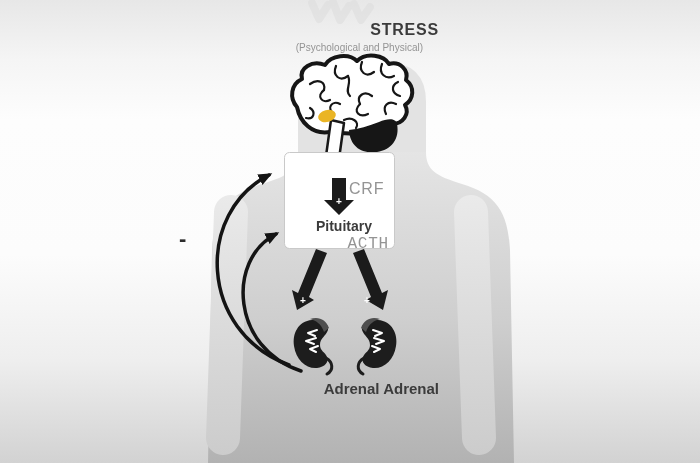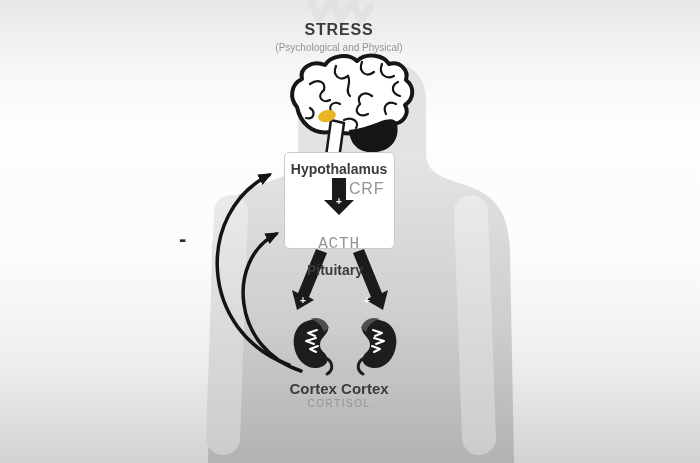--- a/index.html
+++ b/index.html
@@ -4,21 +4,21 @@
 <style>
   html,body{margin:0;padding:0;}
   #stage{
     position:relative;
     width:700px;height:463px;
     overflow:hidden;
     background:linear-gradient(180deg,#e7e7e7 0%,#f5f5f5 13%,#fdfdfd 26%,#fcfcfc 55%,#eeeeee 78%,#d2d2d2 100%);
     font-family:"Liberation Sans", sans-serif;
   }
   #art{position:absolute;left:0;top:0;}
-  .lbl{position:absolute;text-align:center;line-height:1.15;white-space:nowrap;}
+  .lbl{position:absolute;text-align:right;line-height:1.15;white-space:nowrap;}
   .dark{color:#3b3b3b;font-weight:bold;}
   .muted{color:#949494;font-weight:normal;}
   .title{font-size:16px;letter-spacing:0.8px;}
   .subtitle{font-size:10px;}
   .boxmain{font-size:14px;}
   .boxsub{font-size:16px;letter-spacing:0.8px;}
   .adrenal{font-size:15px;}
   .hormone{font-size:10px;letter-spacing:1.5px;}
   .plus{position:absolute;color:#ffffff;font-weight:bold;font-size:10px;line-height:1;}
   .minus{position:absolute;color:#2c2c2c;font-weight:bold;font-size:22px;line-height:1;}
@@ -129,27 +129,25 @@
           <path d="M 317 330 L 308 333 L 315 336"></path>
           <path d="M 316 338 L 306 341 L 314 344"></path>
           <path d="M 318 346 L 310 349 L 316 352"></path>
         </g>
       </g>
       <use href="#kidneyL" transform="translate(690,0) scale(-1,1)"></use>
     </g>
   </svg>
 
   <div class="lbl dark title" style="left:239px;top:21px;width:200px;">STRESS</div>
-  <div class="lbl muted subtitle" style="left:239px;top:42px;width:200px;">(Psychological and Physical)</div>
+  <div class="lbl muted subtitle" style="left:223px;top:42px;width:200px;">(Psychological and Physical)</div>
 
-  <div class="lbl dark boxmain" style="left:289px;top:161px;width:100px;">Hypothalamus</div>
   <div class="lbl muted boxsub" style="left:349px;top:180px;">CRF</div>
-  <div class="lbl dark boxmain" style="left:285px;top:218px;width:100px;margin-top:44px;">Pituitary</div>
+  <div class="lbl dark boxmain" style="left:272px;top:218px;width:100px;">Pituitary</div>
   <div class="lbl muted boxsub" style="left:289px;top:235px;width:100px;font-family:Liberation Mono, monospace;">ACTH</div>
 
-  <div class="lbl dark adrenal" style="left:239px;top:380px;width:200px;">Cortex Cortex</div>
-  <div class="lbl muted hormone" style="left:239px;top:398px;width:200px;">CORTISOL</div>
+  <div class="lbl dark adrenal" style="left:239px;top:380px;width:200px;">Adrenal Adrenal</div>
 
   <span class="plus" style="left:336px;top:197px;">+</span>
   <span class="plus" style="left:300px;top:296px;">+</span>
   <span class="plus" style="left:364px;top:296px;">+</span>
   <span class="minus" style="left:179px;top:228px;">-</span>
 </div>
 
 </body></html>

